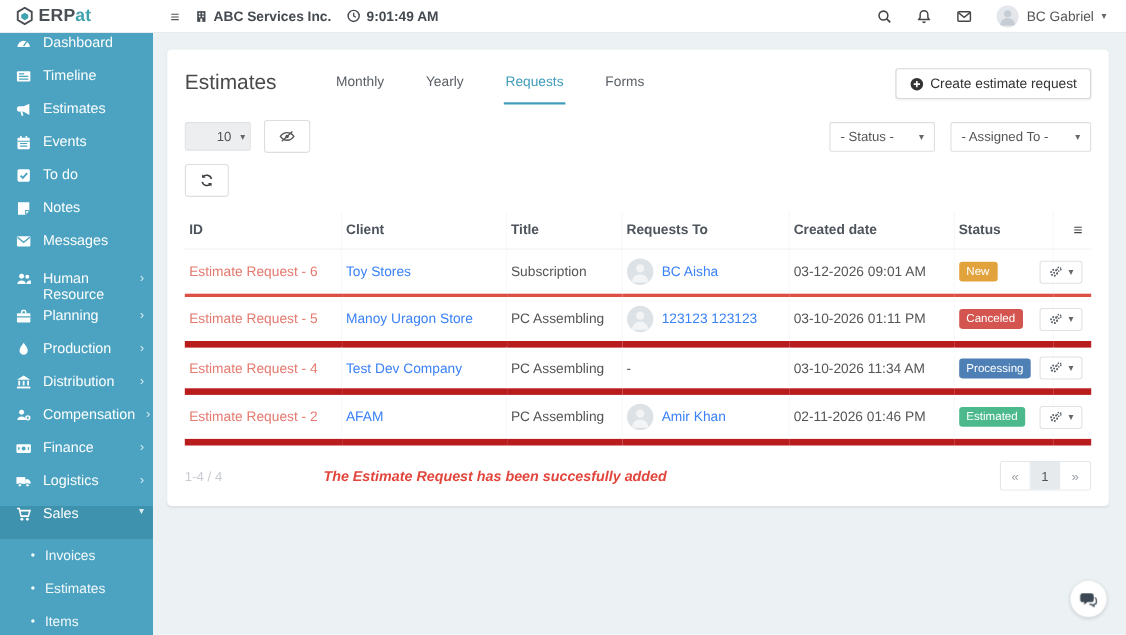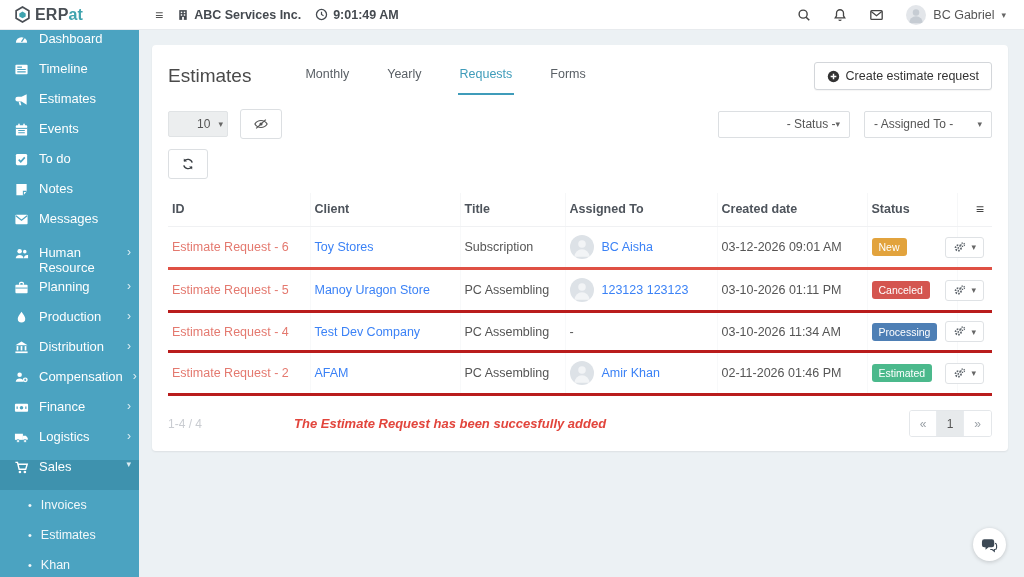--- a/index.html
+++ b/index.html
@@ -41,34 +41,34 @@
   .tabs { display:flex; gap:34px; align-self:stretch; align-items:flex-start;margin-left:18px; }
   .tab { font-size:12.5px; color:#5a6066; padding:10px 2px 12px 2px; cursor:pointer; border-bottom:2px solid transparent; }
   .tab.active { color:#3f9cba; border-bottom-color:#3f9cba; }
   .btn-create { margin-left:auto; display:flex; align-items:center; gap:6px; background:#fff; border:1px solid #d3d6da; border-radius:3px; height:28px; padding:0 12px; font-size:12.5px; color:#333; cursor:pointer; box-shadow:0 1px 1px rgba(0,0,0,.04); }
 
   .filter-row { display:flex; align-items:center; margin-top:14px; }
   .pagesize { display:flex; align-items:center; justify-content:center; gap:8px; width:60px; height:26px; background:#eceeef; border:1px solid #e0e3e5; border-radius:2px; font-size:12px; color:#555; cursor:pointer;padding-left:24px; }
   .icon-btn { display:flex; align-items:center; justify-content:center; width:42px; height:30px; background:#fff; border:1px solid #dcdfe2; border-radius:3px; margin-left:12px; cursor:pointer; }
   .filters-right { margin-left:auto; display:flex; align-items:center; gap:14px; }
   .fake-select { display:flex; align-items:center; justify-content:space-between; border:1px solid #dcdfe2; border-radius:2px; height:27px; padding:0 9px; font-size:12px; color:#555; cursor:pointer; background:#fff; }
-  .sel-status { width:132px;justify-content:flex-end; }
+  .sel-status { width:96px; }
   .sel-assigned { width:128px; }
   .search-wrap { position:relative; }
   .search-input { width:138px; height:28px; border:1px solid #dcdfe2; border-radius:2px; font-size:12px; color:#555; padding:0 26px 0 9px; outline:none; font-family:inherit; }
   .search-input::placeholder { color:#9aa0a6; }
   .search-ico-in { position:absolute; right:7px; top:6px; }
   .refresh-row { margin-top:10px; }
   .icon-btn.first { margin-left:0; width:40px; }
 
   
   table { width:100%; border-collapse:collapse; table-layout:fixed; margin-top:14px; }
   th { text-align:left; font-size:12.5px; color:#4e545c; font-weight:bold; padding:8px 8px 9px 4px; border-bottom:1px solid #f0f1f3; border-right:1px solid #f6f7f8; }
   th:last-child { border-right:none; text-align:right; }
-  td { font-size:12.5px; color:#555; padding:8px 8px 8px 4px; height:35px; border-bottom:3px solid #b91c1c; border-right:1px solid #f8f9fa; vertical-align:middle; }
+  td { font-size:12.5px; color:#555; padding:8px 8px 8px 4px; height:35px; border-bottom:6px solid #b91c1c; border-right:1px solid #f8f9fa; vertical-align:middle; }
   td:last-child { border-right:none; }
   tr.flash-row td { border-bottom:3px solid #df5044; }
   .link-id { color:#e4796f; cursor:pointer; }
   .link-teal { color:#3b82f6; cursor:pointer; }
   .assigned { display:flex; align-items:center; gap:8px; }
   .avatar { width:24px; height:24px; min-width:24px; border-radius:50%; background:#dde2e7; overflow:hidden; }
   .badge { display:inline-block; font-size:10.5px; color:#fff; border-radius:3px; padding:3px 7px 3px 7px; }
   .badge[data-status="new"] { background:#e2a33d; }
   .badge[data-status="canceled"] { background:#d4554f; }
   .badge[data-status="processing"] { background:#4e7fb5; }
@@ -313,21 +313,21 @@
   <div class="sb-sub">
     <span class="bullet">•</span>
     <span>Invoices</span>
   </div>
   <div class="sb-sub">
     <span class="bullet">•</span>
     <span>Estimates</span>
   </div>
   <div class="sb-sub">
     <span class="bullet">•</span>
-    <span>Khan</span>
+    <span>Items</span>
   </div>
 </div>
 
 <div class="main">
   <div class="card">
 
     <div class="card-head">
       <div class="page-title">Estimates</div>
       <div class="tabs">
         <div class="tab">Monthly</div>
@@ -387,21 +387,21 @@
           <col style="width:152px">
           <col style="width:150px">
           <col style="width:90px">
           <col style="width:35px">
       </colgroup>
       <thead>
         <tr>
           <th>ID</th>
           <th>Client</th>
           <th>Title</th>
-          <th>Assigned To</th>
+          <th>Requests To</th>
           <th>Created date</th>
           <th>Status</th>
           <th>
               <span class="menu-ico">≡</span>
             </th>
         </tr>
       </thead>
       <tbody>
         <tr class="flash-row">
           <td><span class="link-id">Estimate Request - 6</span></td>

